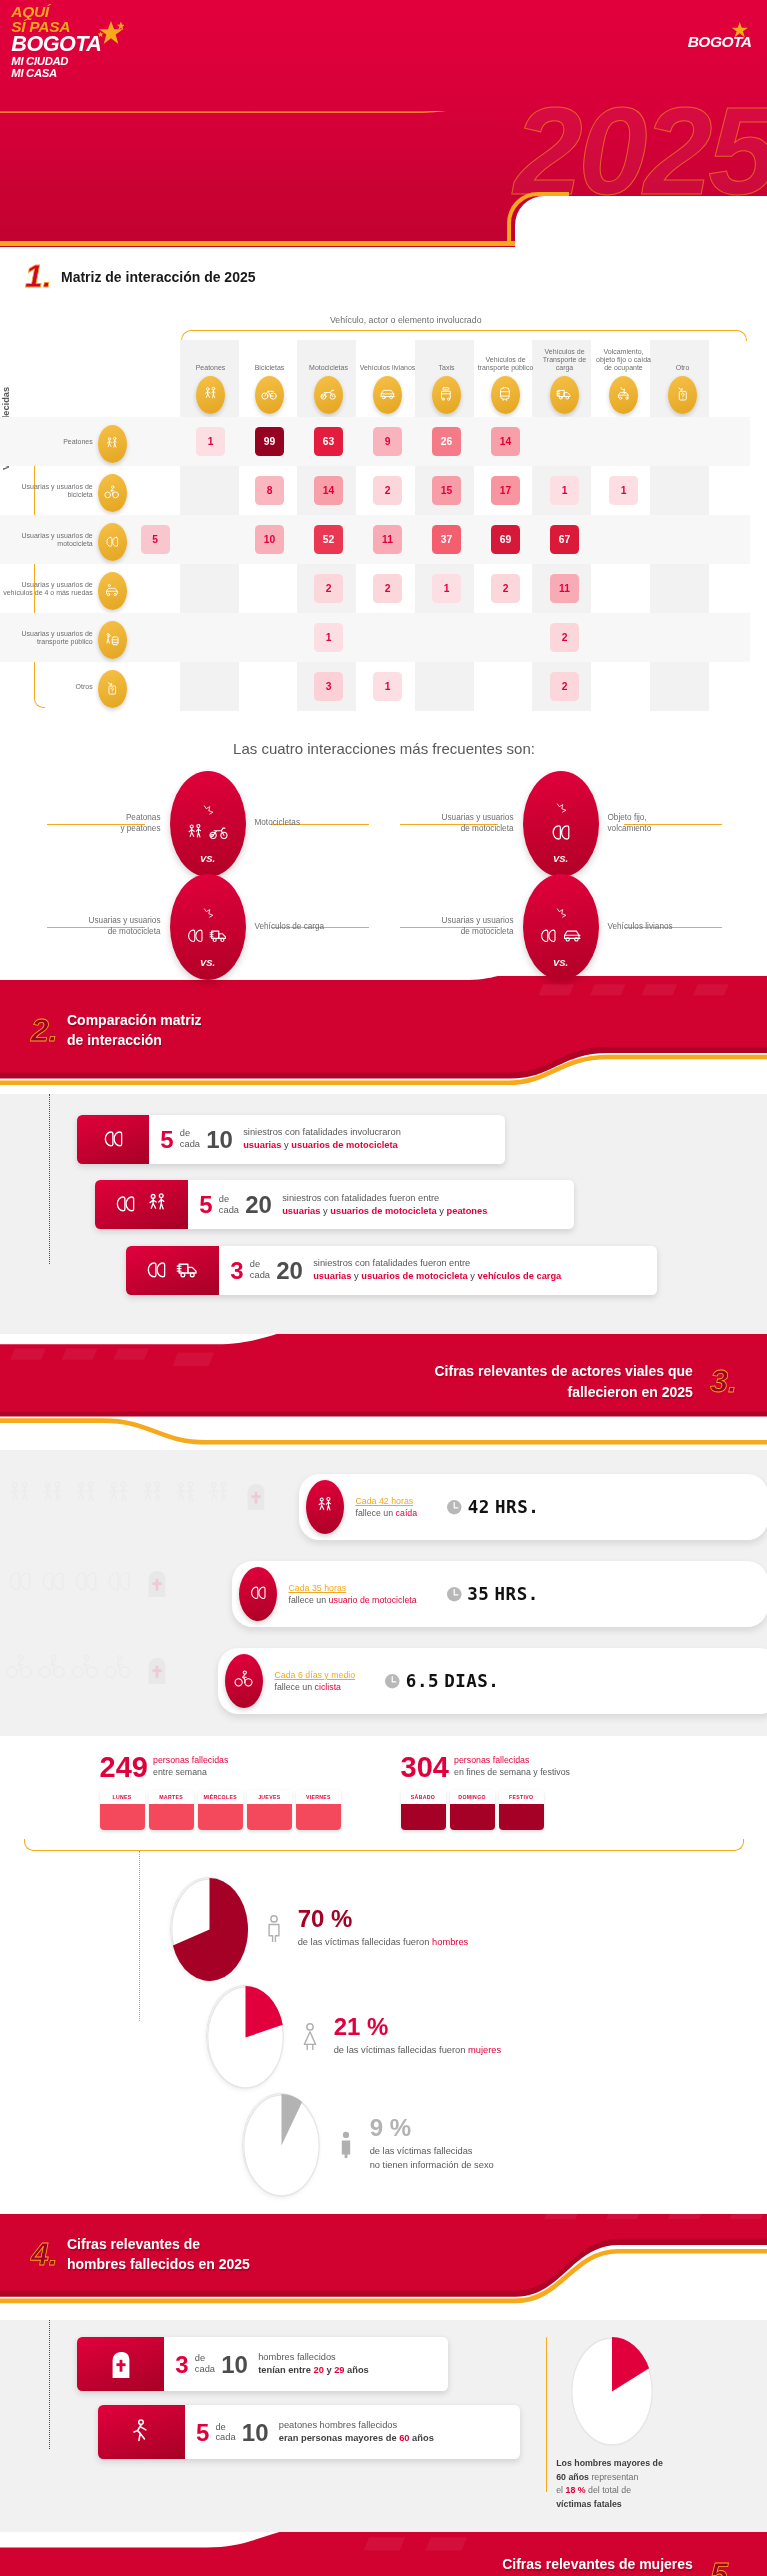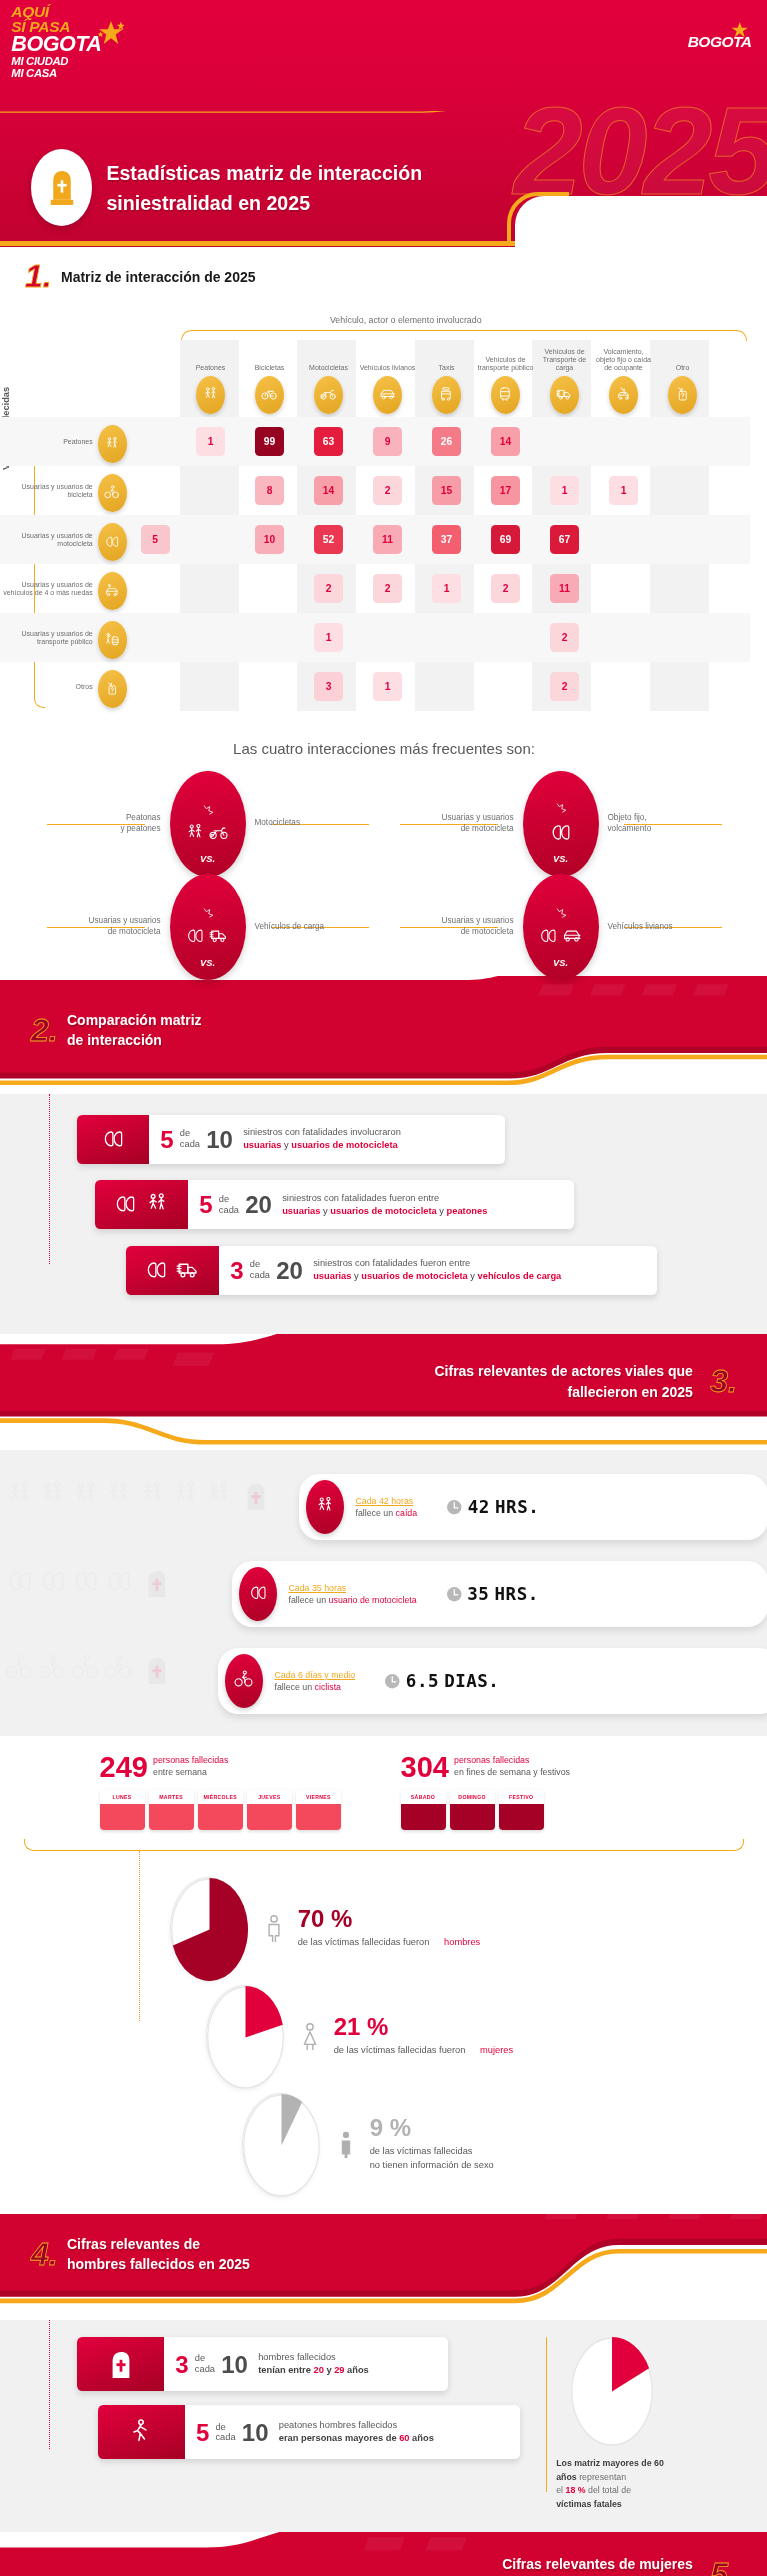--- a/index.html
+++ b/index.html
@@ -144,21 +144,21 @@
 
   
   .pies{position:relative;padding:23px 0 15.5px 0;background:#fff;}
   .pie-row{display:flex;align-items:center;gap:13.4px;margin-left:170px;height:108px;}
   .pie{width:77px;height:103px;border-radius:50%;border:1px solid #e6e6e6;
     box-shadow:0 2.1px 5.2px rgba(0,0,0,.07);flex:none;}
   .pie-cap{display:flex;align-items:center;gap:9.3px;}
   .pct{font-size:24px;font-weight:bold;line-height:23px;}
   .pct.dk{color:#a50126;}.pct.rd{color:#e2003c;}.pct.gy{color:#b3b3b3;}
   .pie-txt{font-size:9.3px;color:#58595b;line-height:13.4px;}
-  .pie-txt .r{color:#e2003c;margin-left:12px;}
+  .pie-txt .r{color:#e2003c;}
 
   
   .gsec{background:#f1f1f1;position:relative;padding:17.5px 0 20.6px 0;}
   .side-note{font-size:8.8px;color:#6d6e71;line-height:13.4px;width:111px;}
   .side-note b{color:#3f3f3f;}
   .side-note .r{color:#e2003c;font-weight:bold;}
   .gold-rule{width:1.3px;background:#f6a91b;border-radius:1px;}
 </style>
 </head>
 <body>
@@ -181,34 +181,20 @@
     <div class="hdr-right-logo">
       <svg class="star-small" viewBox="0 0 34 34">
         <polygon points="17,2 21,13 33,13 23,20 27,32 17,24 7,32 11,20 1,13 13,13" fill="#f6a91b"></polygon>
       </svg>
       <div class="bogota-word">BOGOTA</div>
     </div>
     <div class="year-ghost">2025</div>
     <svg class="hdr-curve" viewBox="0 0 1490 4" preserveAspectRatio="none">
       <path d="M0 2 H820 C880 2 900 -10 960 -18 H1490" stroke="#f6a91b" stroke-width="2.5" fill="none"></path>
     </svg>
-    <div class="hdr-title-wrap">
-      <div class="tomb-circle">
-        <svg width="30" height="38" viewBox="0 0 58 74">
-          <path d="M29 4c-11 0-17 8-17 18v38h34V22c0-10-6-18-17-18z" fill="#f2a81d"></path>
-          <rect x="7" y="60" width="44" height="10" rx="2" fill="#f2a81d"></rect>
-          <rect x="26.5" y="22" width="5" height="24" fill="#fff"></rect>
-          <rect x="20" y="29" width="18" height="5" fill="#fff"></rect>
-        </svg>
-      </div>
-      <div class="hdr-title">
-        <div>Estadísticas matriz de interacción</div>
-        <div>siniestralidad en 2025</div>
-      </div>
-    </div>
     <div class="hdr-bottom-white"></div>
     <div class="hdr-gold-curve"></div>
     <div class="hdr-bottom-gold"></div>
   </div>
 
   <div class="s1">
     <div class="s1-head">
       <div class="sec-num onwhite">1.</div>
       <div class="s1-title">Matriz de interacción de 2025</div>
     </div>
@@ -1245,21 +1231,21 @@
               </div>
             </div>
           </div>
           <div style="display:flex;gap:9.3px;align-items:flex-start;">
             <div class="gold-rule" style="height:155px;"></div>
             <div>
               <div style="width:82px;height:109px;margin:0 auto;"><svg width="82" height="109" viewBox="0 0 100 100" preserveAspectRatio="none">
                   <circle cx="50" cy="50" r="49" fill="#fff" stroke="#e6e6e6" stroke-width="1.6"></circle>
                   <path d="M50,50 L50,0 A50,50 0 0 1 95.24135262330097,28.711035421746367 Z" fill="#e2003c"></path>
                 </svg></div>
-              <div class="side-note" style="margin-top:11.3px;"><b>Los matriz mayores</b> <b>de 60 años</b> representan<br><span>el <span class="r">18 %</span> del total de</span><br><b>víctimas fatales</b></div>
+              <div class="side-note" style="margin-top:11.3px;"><b>Los hombres mayores</b> <b>de 60 años</b> representan<br><span>el <span class="r">18 %</span> del total de</span><br><b>víctimas fatales</b></div>
             </div>
           </div>
         </div>
       </div>
   </div>
 
   <div class="banner" style="height:111px;">
     <svg width="768" height="111" viewBox="0 0 1490 215" preserveAspectRatio="none" style="position:absolute;left:0;top:0;">
       <path d="M0 40 H400 C500 40 520 0 620 0 H1490 V168 H0 Z" fill="#b00126"></path>
       <path d="M0 30 H400 C500 30 520 -10 620 -10 H1490 V156 H0 Z" fill="#d1022f"></path>

